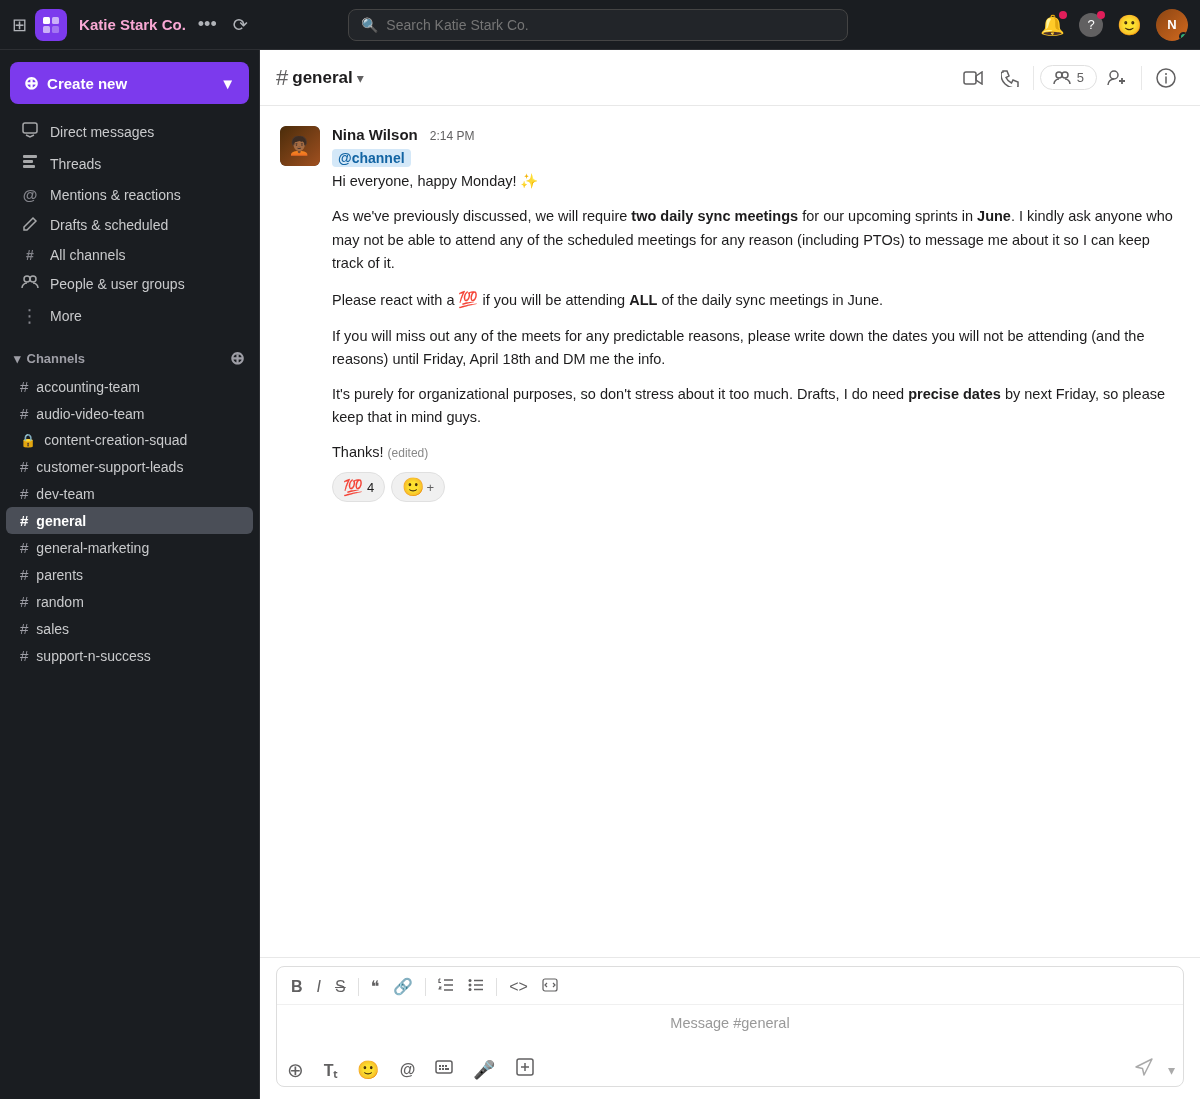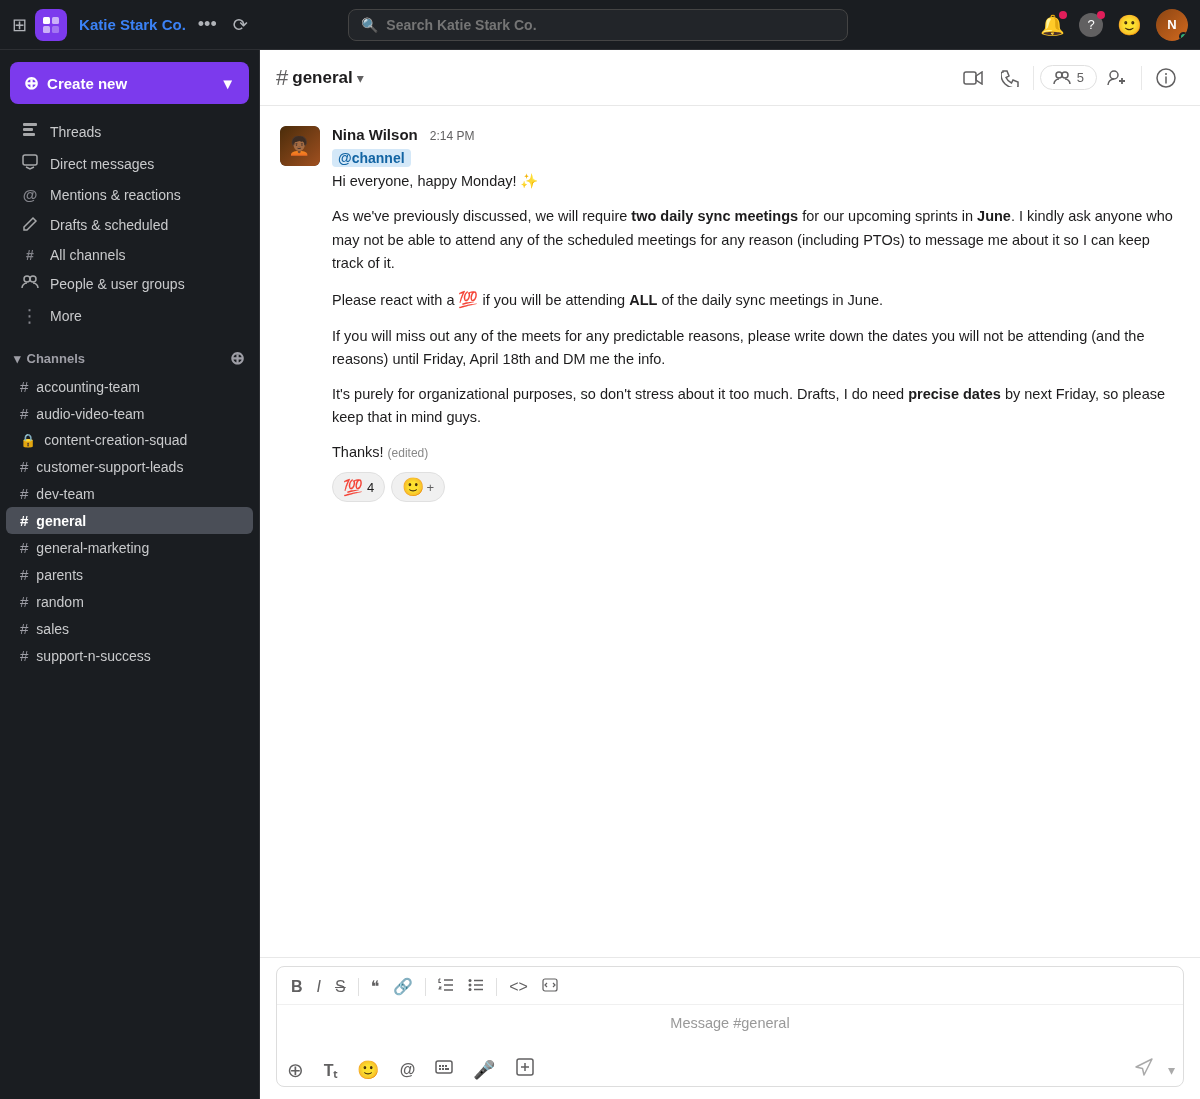--- a/index.html
+++ b/index.html
@@ -15,31 +15,31 @@
       gap: 8px;
       border-bottom: 1px solid #2d2f33;
       flex-shrink: 0;
     }
     .grid-icon { color: #b0b3b8; font-size: 18px; cursor: pointer; }
     .workspace-logo {
       width: 32px; height: 32px; background: #7c3aed; border-radius: 8px;
       display: flex; align-items: center; justify-content: center; color: white; font-size: 16px; font-weight: bold;
     }
     .workspace-name {
-      color: #3b82f6; font-weight: 700; font-size: 15px; margin-left: 4px;
+      color: #f9a8d4; font-weight: 700; font-size: 15px; margin-left: 4px;
     }
     .workspace-dots { color: #b0b3b8; font-size: 18px; margin-left: 4px; }
     .history-btn { color: #b0b3b8; font-size: 18px; margin-left: 8px; }
     .search-bar {
       flex: 1; max-width: 500px; margin: 0 auto;
       background: #222529; border: 1px solid #444; border-radius: 8px;
       display: flex; align-items: center; padding: 0 12px; height: 32px; gap: 8px;
     }
     .search-bar input {
-      background: transparent; border: none; outline: none; color: #fca5a5; font-size: 14px; flex: 1; font-weight: bold;
+      background: transparent; border: none; outline: none; color: #fca5a5; font-size: 14px; flex: 1;
     }
     .top-right-icons { display: flex; align-items: center; gap: 14px; margin-left: auto; }
     .top-icon { color: #b0b3b8; font-size: 20px; cursor: pointer; position: relative; }
     .notification-dot {
       position: absolute; top: -2px; right: -2px;
       width: 8px; height: 8px; background: #e01e5a; border-radius: 50%;
     }
     .avatar-circle {
       width: 32px; height: 32px; border-radius: 50%; overflow: hidden;
       background: #5a3e2b; display: flex; align-items: center; justify-content: center;
@@ -252,36 +252,36 @@
     <div class="create-new-btn">
       <div class="create-new-left">
         <span style="font-size:18px;">⊕</span>
         <span>Create new</span>
       </div>
       <span>▼</span>
     </div>
 
     <div class="sidebar-item">
       <span class="sidebar-icon">
+        <svg width="16" height="16" viewBox="0 0 16 16" fill="none">
+            <rect x="1" y="1" width="14" height="10" rx="2" stroke="#c9cacc" stroke-width="1.5"></rect>
+            <path d="M4 13l4 2 4-2" stroke="#c9cacc" stroke-width="1.5"></path>
+          </svg>
+      </span>
+      <span>Direct messages</span>
+    </div>
+    <div class="sidebar-item">
+      <span class="sidebar-icon">
         <svg width="16" height="16" fill="none" viewBox="0 0 16 16">
             <rect x="1" y="1" width="14" height="3" rx="1" fill="#c9cacc"></rect>
             <rect x="1" y="6" width="10" height="3" rx="1" fill="#c9cacc"></rect>
             <rect x="1" y="11" width="12" height="3" rx="1" fill="#c9cacc"></rect>
           </svg>
       </span>
       <span>Threads</span>
-    </div>
-    <div class="sidebar-item">
-      <span class="sidebar-icon">
-        <svg width="16" height="16" viewBox="0 0 16 16" fill="none">
-            <rect x="1" y="1" width="14" height="10" rx="2" stroke="#c9cacc" stroke-width="1.5"></rect>
-            <path d="M4 13l4 2 4-2" stroke="#c9cacc" stroke-width="1.5"></path>
-          </svg>
-      </span>
-      <span>Direct messages</span>
     </div>
     <div class="sidebar-item">
       <span class="sidebar-icon" style="font-weight:bold;color:#9e9ea6;font-size:15px;">@</span>
       <span>Mentions &amp; reactions</span>
     </div>
     <div class="sidebar-item">
       <span class="sidebar-icon">
         <svg width="16" height="16" viewBox="0 0 16 16" fill="none">
             <path d="M2 12L11 3l3 3L5 15H2v-3z" stroke="#c9cacc" stroke-width="1.5"></path>
           </svg>

